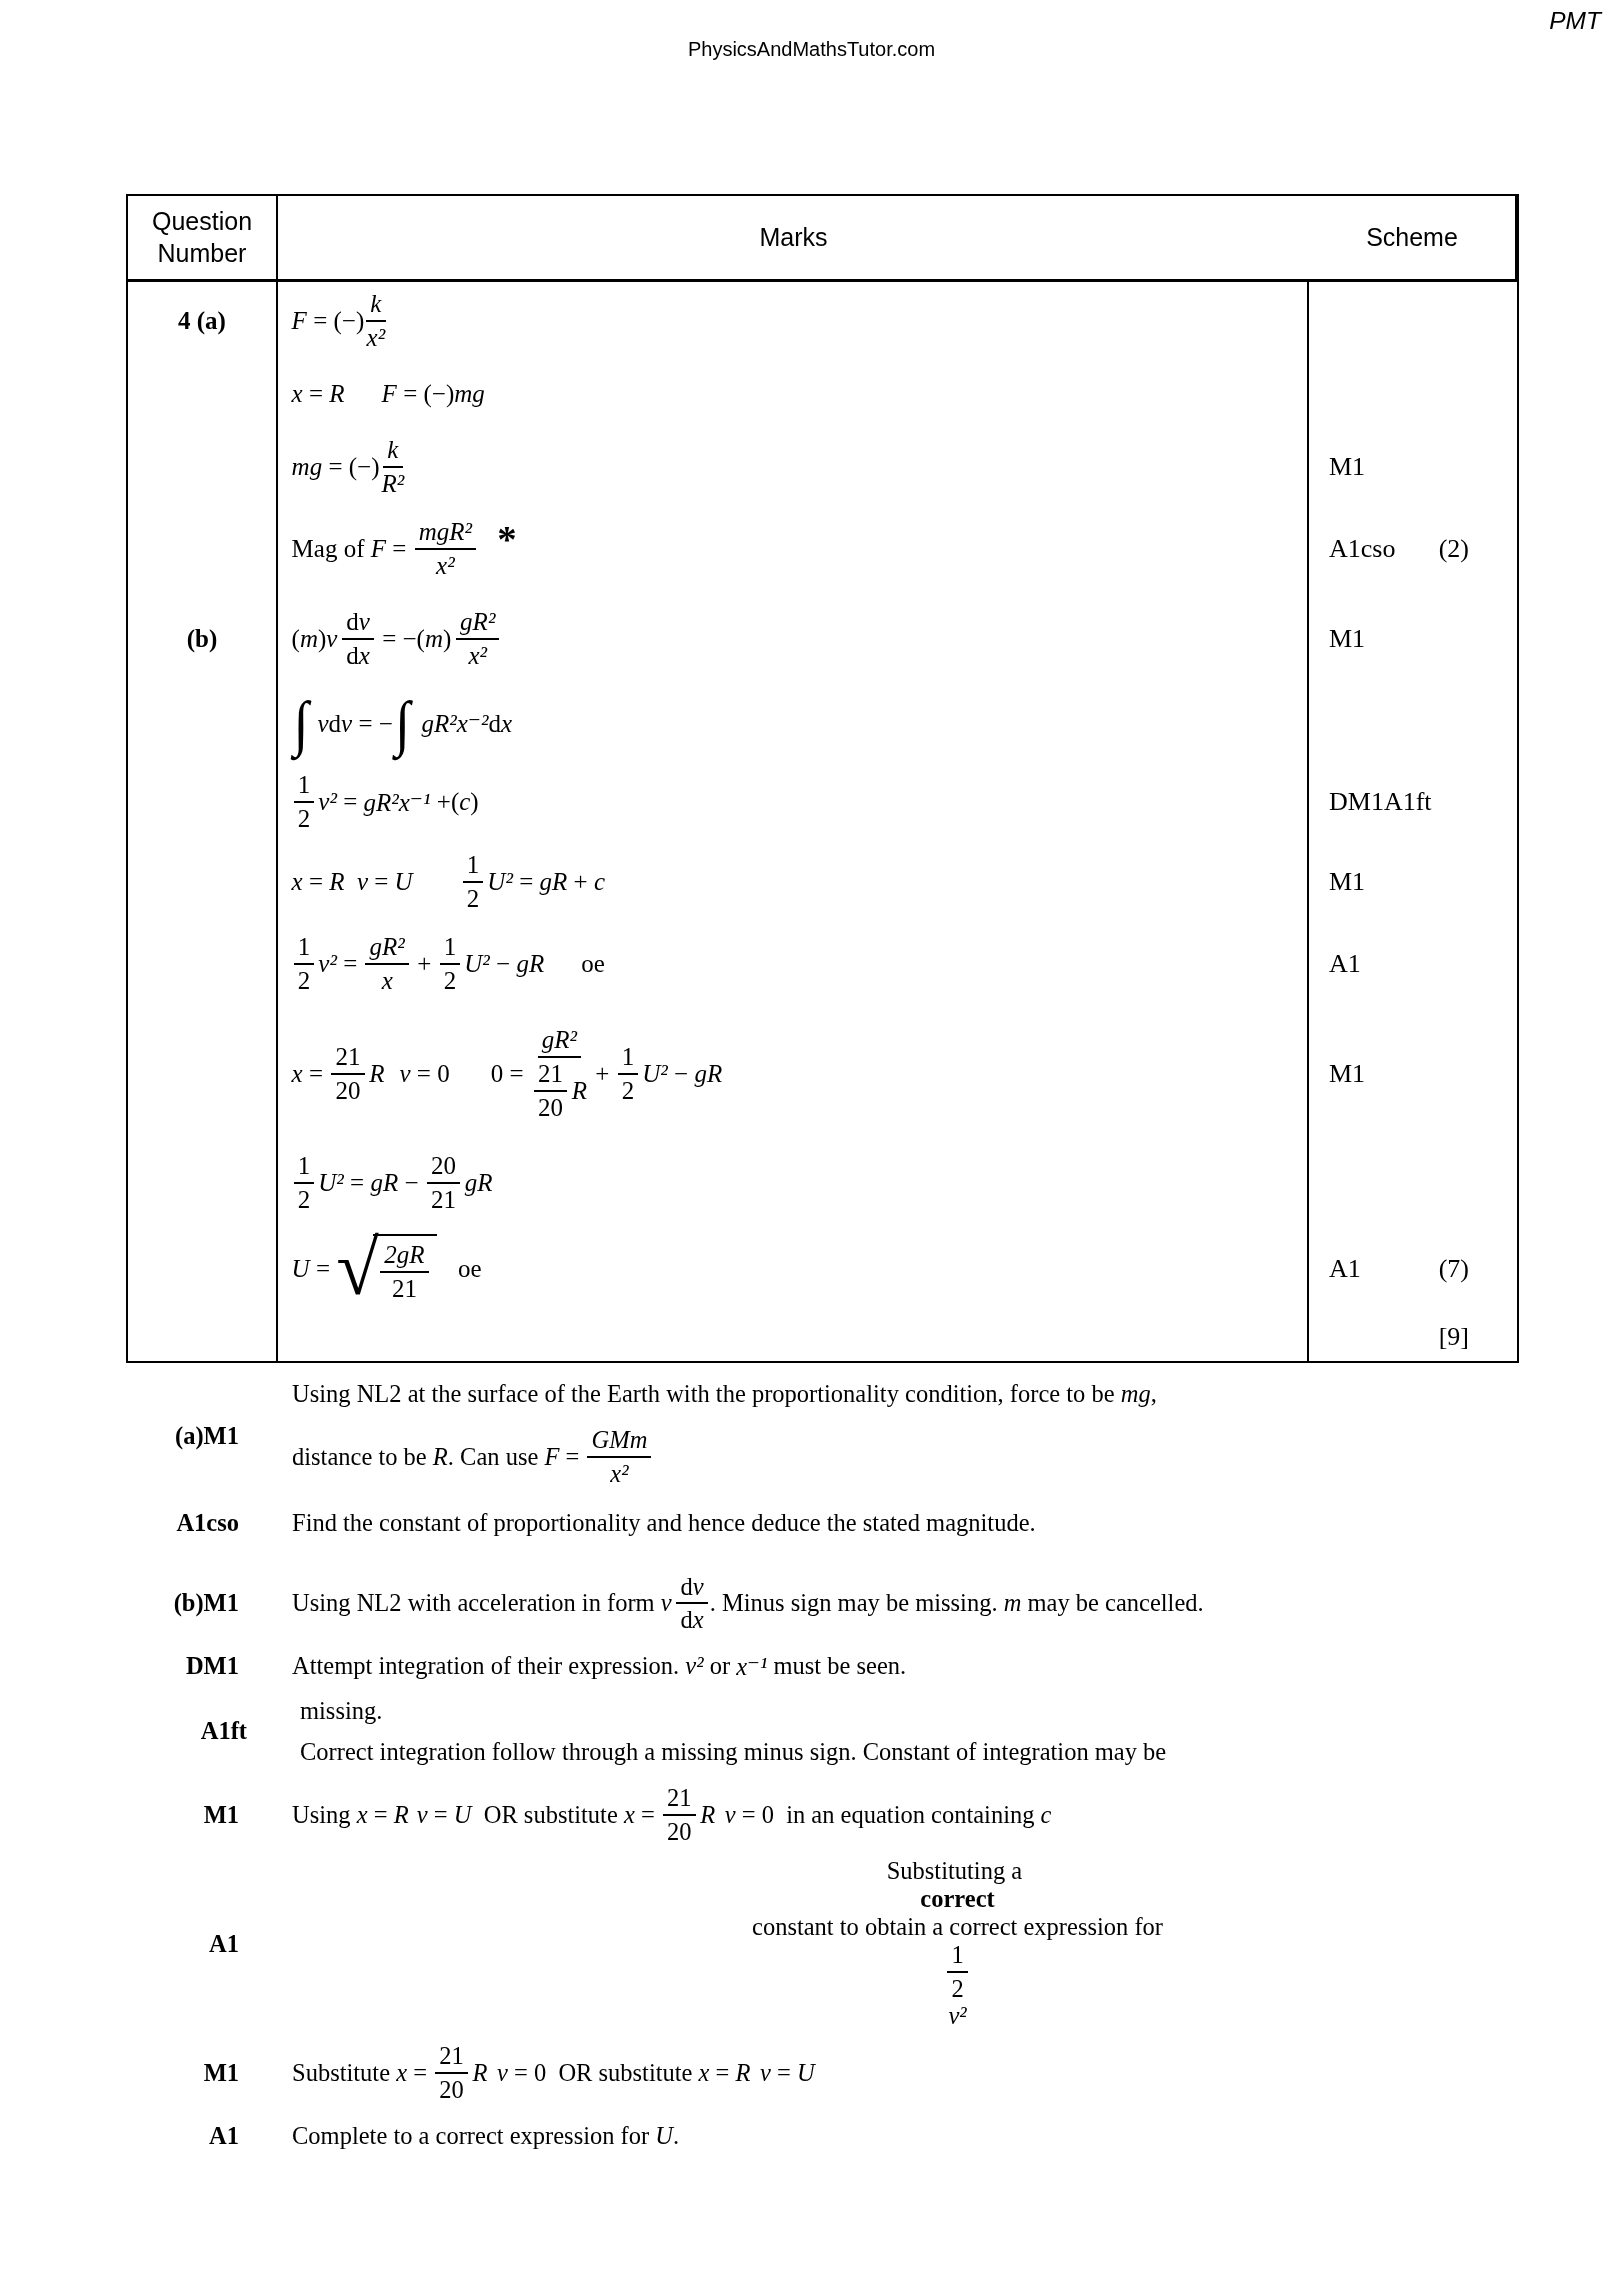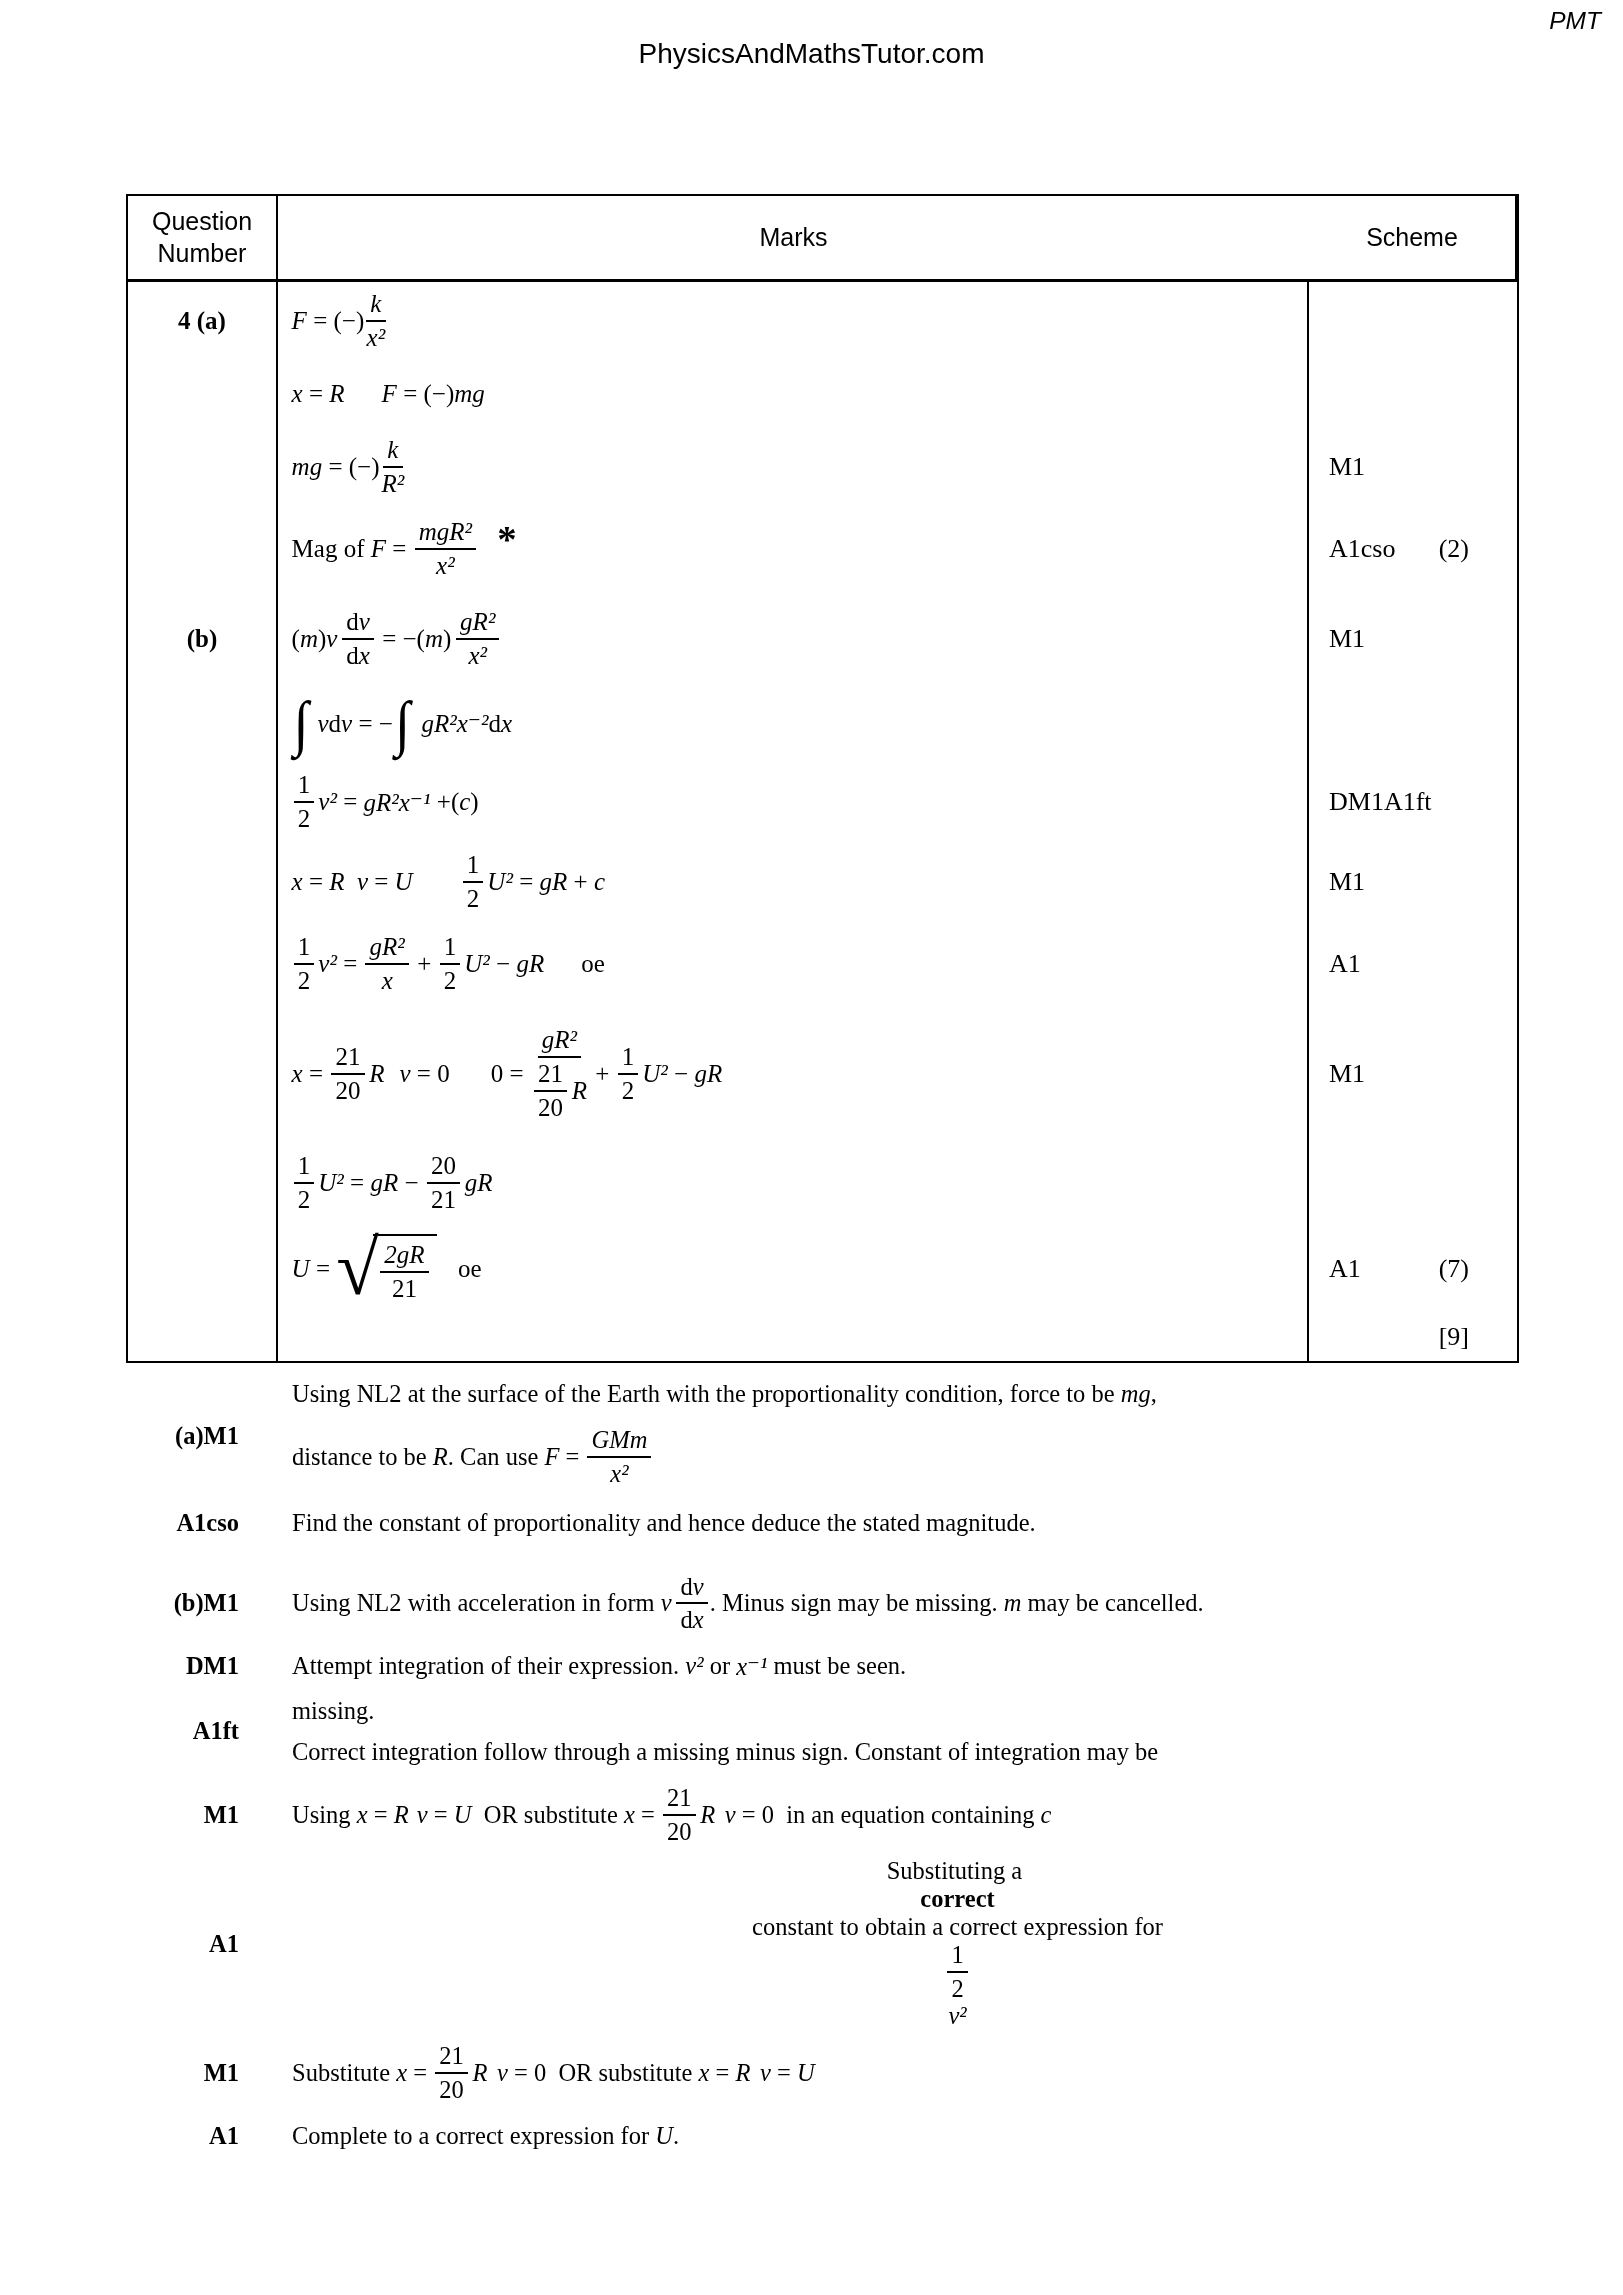--- a/index.html
+++ b/index.html
@@ -1,21 +1,21 @@
 <!DOCTYPE html>
 <html style="font-size:11px"><head>
 <meta charset="utf-8">
 <style>
   html,body{margin:0;padding:0;background:#9a9a9a;}
   .page{position:relative;width:1623px;height:2295px;background:#ffffff;color:#000;
         font-family:"Liberation Serif","DejaVu Serif",serif;overflow:hidden;}
   .pmt{position:absolute;top:6.8px;right:22px;font-family:"Liberation Sans","DejaVu Sans",sans-serif;
        font-style:italic;font-size:24.5px;}
   .site{position:absolute;top:38px;left:0;width:100%;text-align:center;
-        font-family:"Liberation Sans","DejaVu Sans",sans-serif;font-size:28px;}
+        font-family:"Liberation Sans","DejaVu Sans",sans-serif;font-size:20px;}
   .mstable{position:absolute;left:126px;top:194px;width:1393px;border:2.7px solid #000;box-sizing:border-box;}
   .thead{display:grid;grid-template-columns:150px 1031px 1fr;height:86px;box-sizing:border-box;
          border-bottom:3.4px solid #000;font-family:"Liberation Sans","DejaVu Sans",sans-serif;font-size:25px;}
   .th{display:flex;align-items:center;justify-content:center;text-align:center;line-height:1.25;padding:0 5.5px;}
   .th-q,.th-s{border-right:2px solid #000;}
   .tbody{display:grid;grid-template-columns:150px 1031px 1fr;}
   .qcell{border-right:2px solid #000;display:flex;align-items:center;justify-content:center;
          font-weight:bold;font-size:25px;}
   .scell{border-right:2px solid #000;display:flex;align-items:center;padding-left:13.6px;font-size:25px;}
   .mcell{display:flex;align-items:center;justify-content:space-between;
@@ -470,21 +470,21 @@
         <div class="ntext">
           <div class="nline" style="min-height: 41px;">
             <span class="seg">Attempt integration of their expression. </span>
             <span class="seg it">v²</span>
             <span class="seg"> or </span>
             <span class="seg it">x⁻¹</span>
             <span class="seg"> must be seen.</span>
           </div>
         </div>
       </div>
-      <div class="nrow" style="margin-top: 3.4px;">
+      <div class="nrow" style="margin-top: 3.4px; padding-left: 8px;">
         <div class="nlabel">A1ft</div>
         <div class="ntext">
           <div class="nline" style="min-height: 41px;">
             <span class="seg">missing.</span>
           </div>
           <div class="nline" style="min-height: 41px;">
             <span class="seg">Correct integration follow through a missing minus sign. Constant of integration may be</span>
           </div>
         </div>
       </div>

